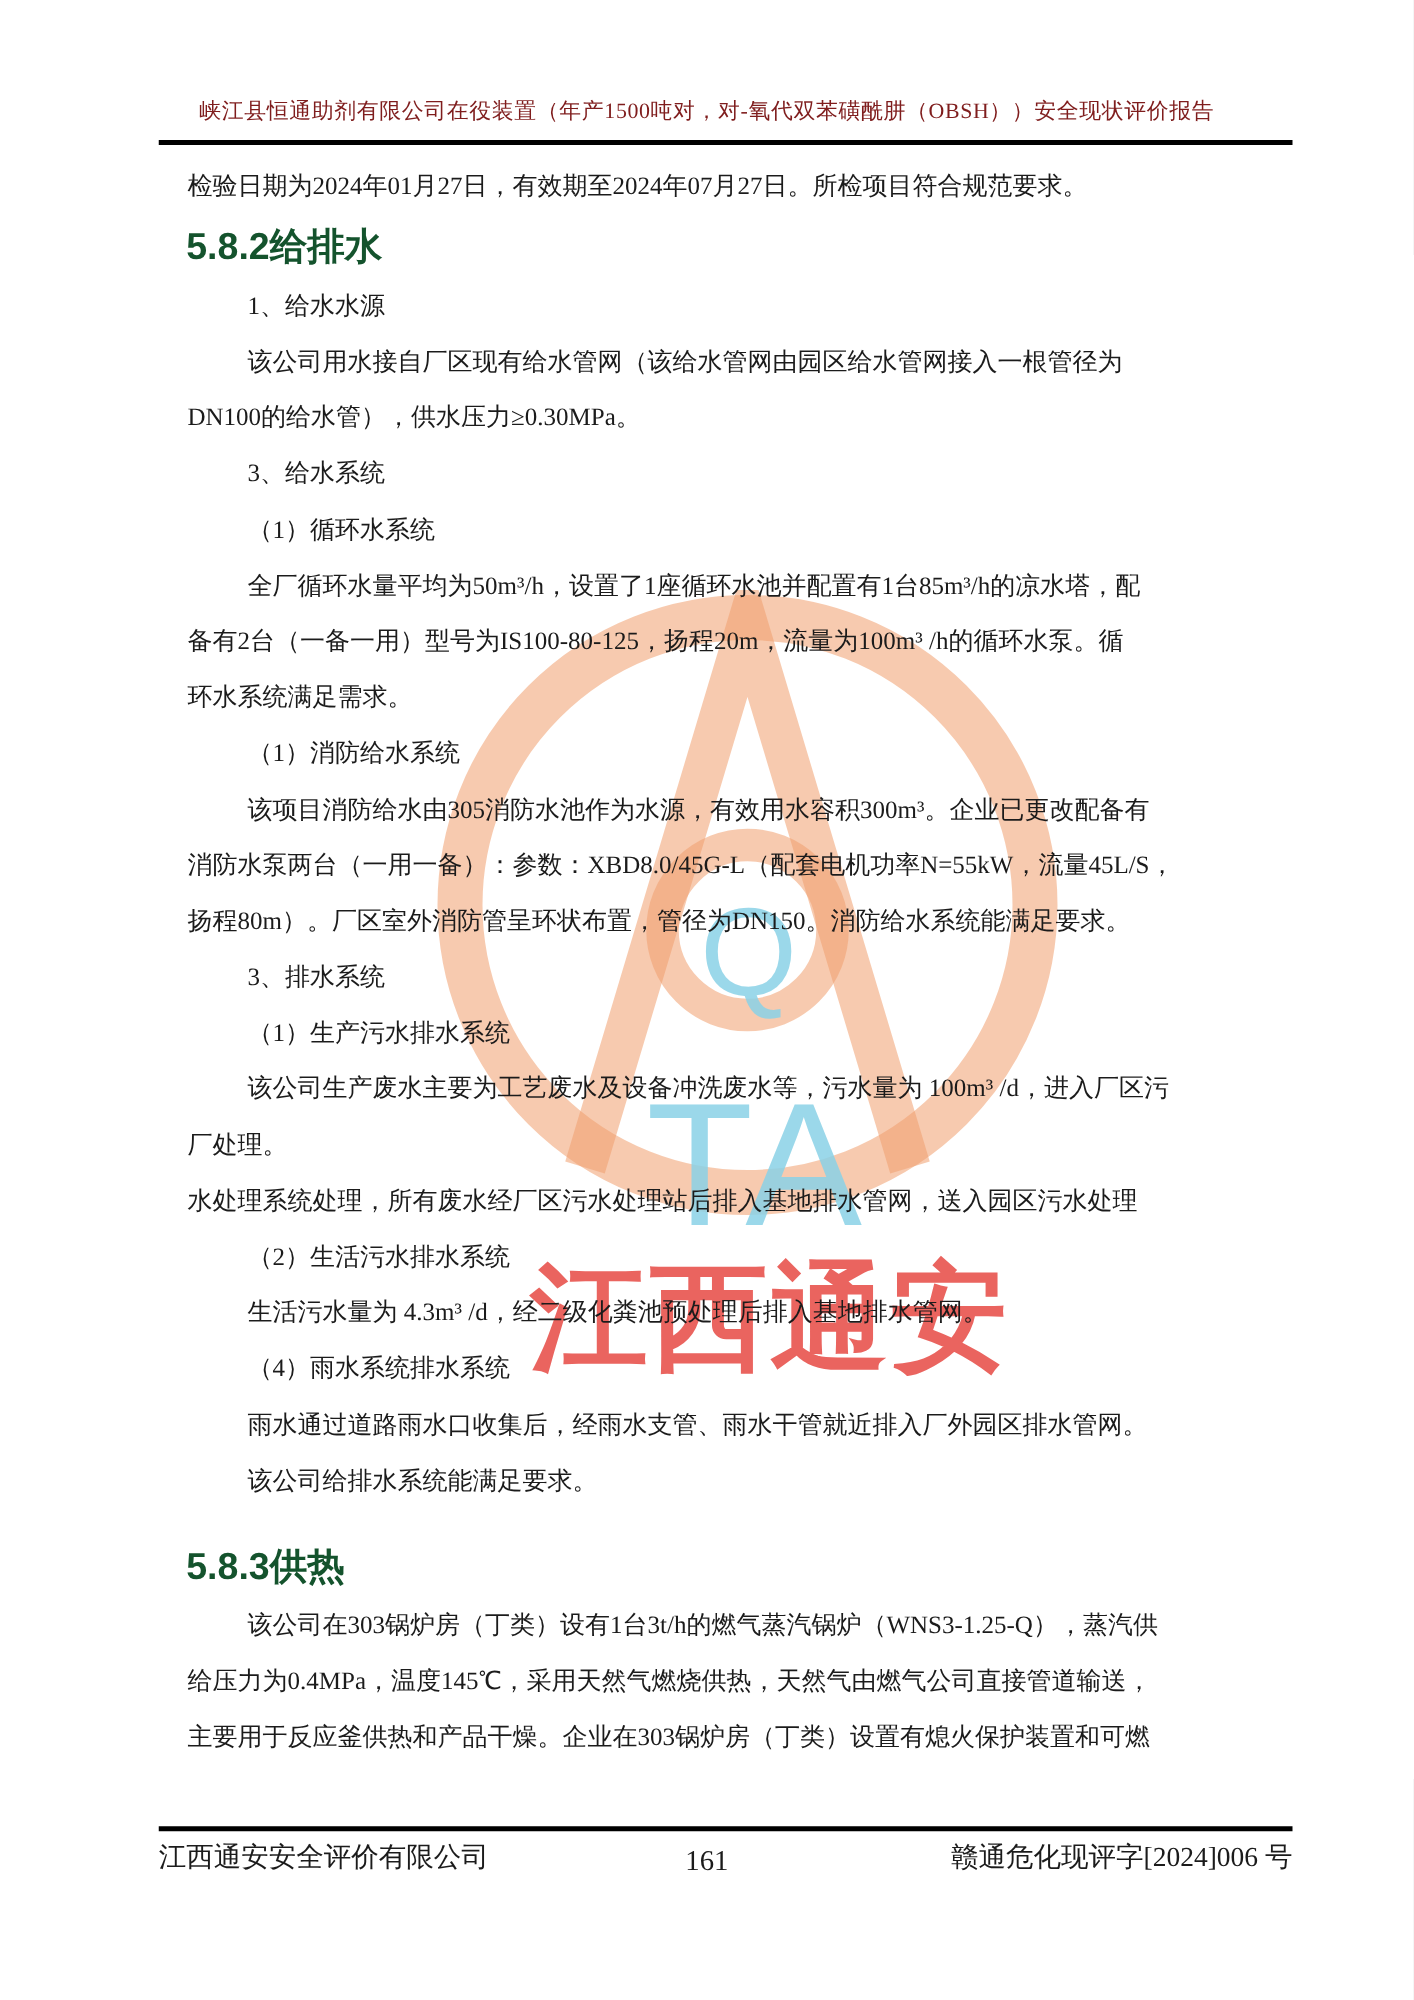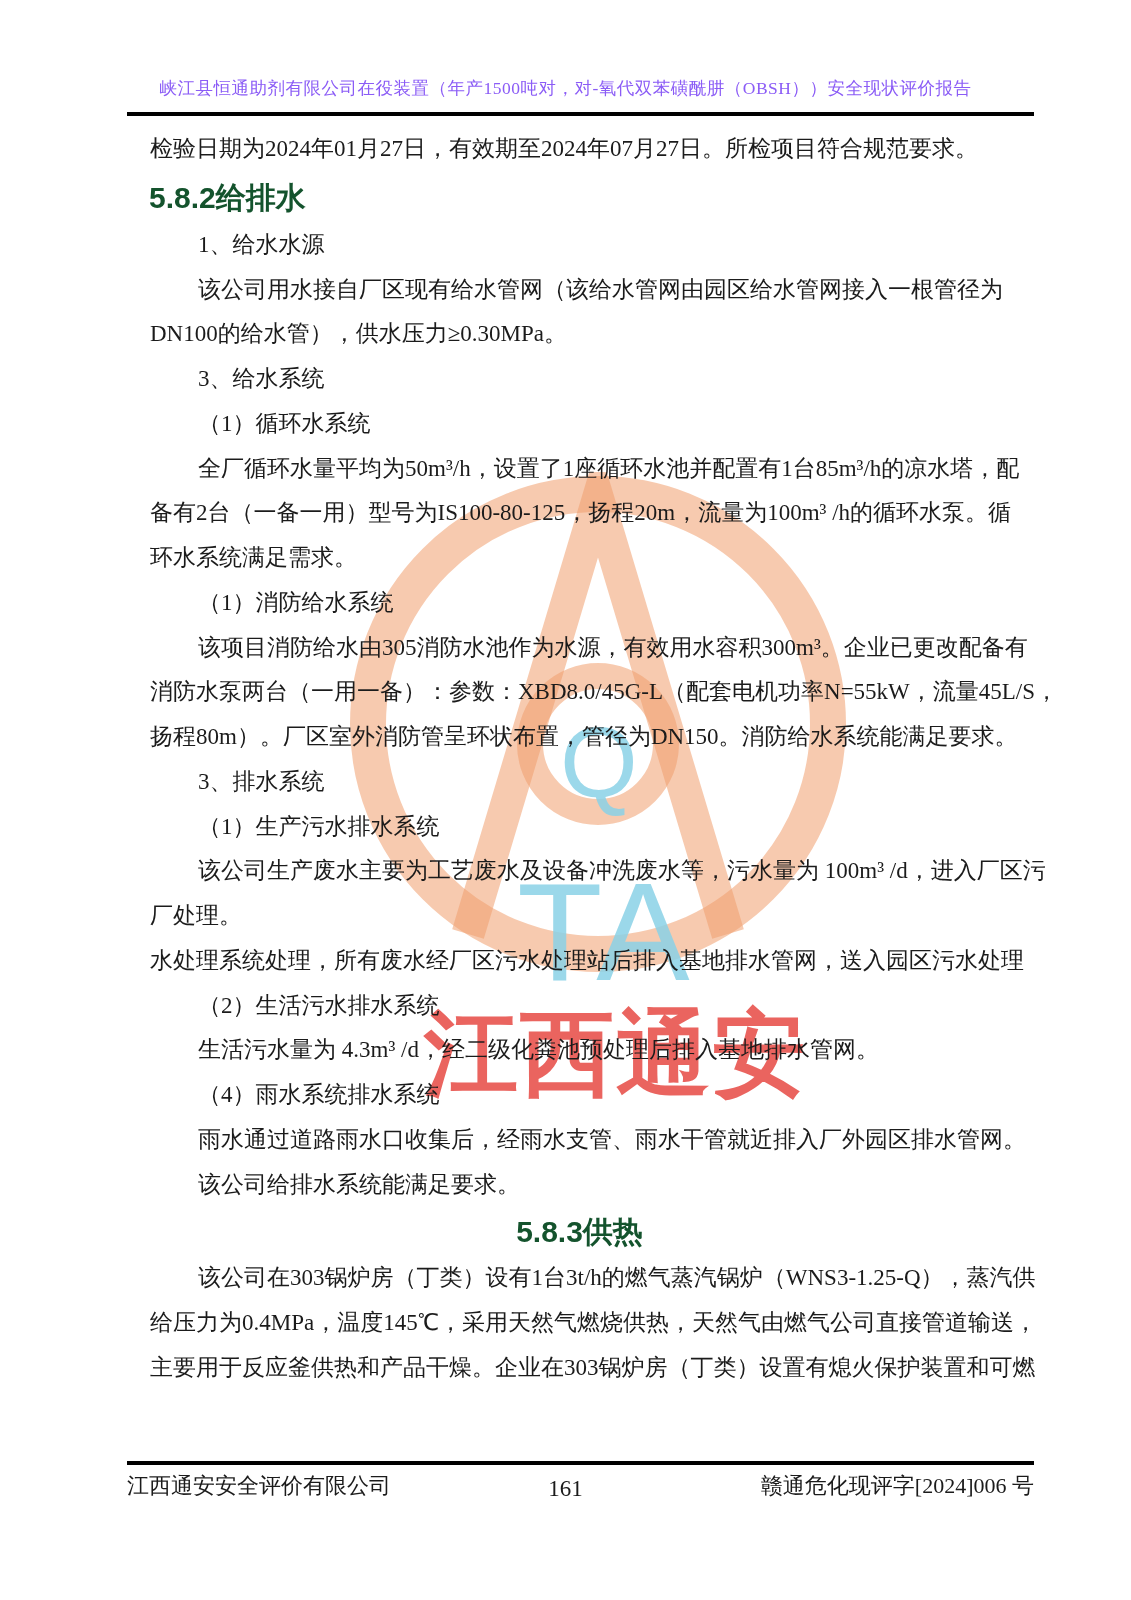--- a/index.html
+++ b/index.html
@@ -12,21 +12,21 @@
     color:#1b1b1b;
     overflow:hidden;
   }
 
   
   .header-title{
     position:absolute;top:76px;left:0;width:100%;
     text-align:center;
     font-size:17.5px;
     letter-spacing:0.5px;
-    color:#8b5cf6;
+    color:#7f1d1d;
     white-space:nowrap;
     z-index:3;
   }
   .rule{
     position:absolute;left:127px;width:907px;height:4px;
     background:#000;z-index:3;
   }
   .header-rule{top:112px;}
   .footer-rule{top:1461px;}
 
@@ -58,33 +58,33 @@
     text-align:right;
   }
 
   
   .body-block{
     position:absolute;top:127px;left:150px;width:860px;
     z-index:2;
   }
   .line{
     height:44.75px;line-height:44.75px;
-    font-size:23px;
+    font-size:20px;
     white-space:nowrap;
   }
   .indent{padding-left:48px;}
   .heading{
     height:51px;line-height:51px;
     font-size:30px;font-weight:700;
     font-family:"Liberation Sans", sans-serif;
     color:#14532d;
     margin-left:-1px;
     white-space:nowrap;
   }
-  .h2{height:49px;line-height:49px;text-align:center;}
+  .h2{margin-top:22px;height:49px;line-height:49px;}
 
   
   .page-num{
     position:absolute;top:1476px;left:0;width:100%;
     text-align:center;font-size:23px;z-index:3;
   }
   .footer-left{
     position:absolute;top:1471px;left:127px;
     font-size:22px;z-index:3;white-space:nowrap;
   }

